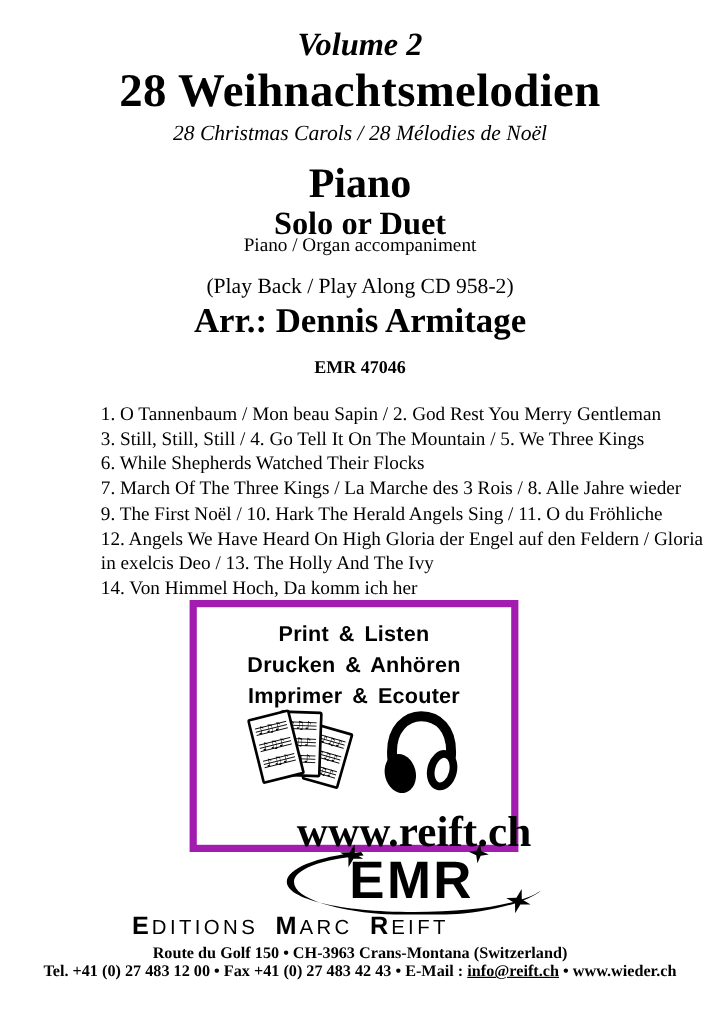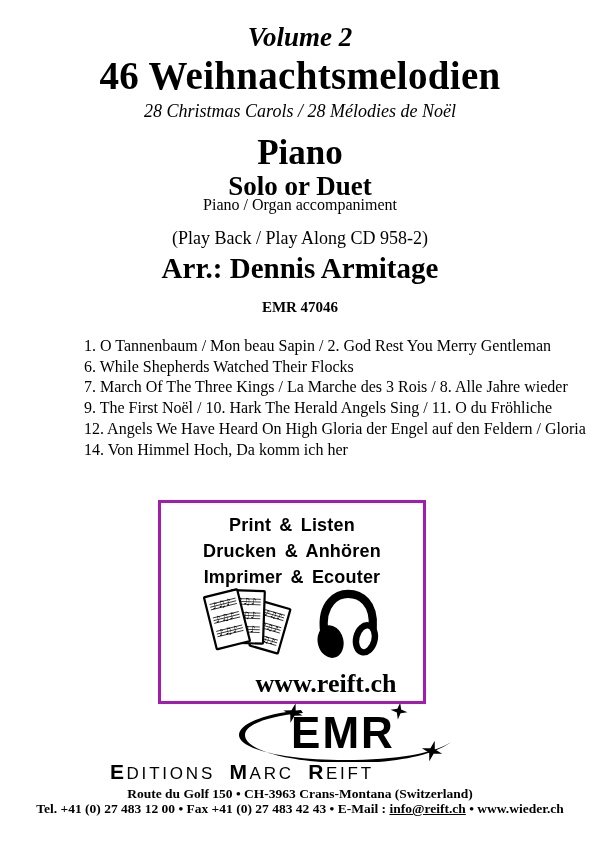--- a/index.html
+++ b/index.html
@@ -17,61 +17,63 @@
   .accomp{top:196px;font-size:16px;}
   .playback{top:228px;font-size:18px;}
   .arranger{top:252px;font-size:29px;font-weight:bold;}
   .catalog{top:299px;font-size:15px;font-weight:bold;}
 
   .tracklist{position:absolute;left:84px;top:336px;width:516px;
     font-size:16px;line-height:20.7px;text-align:left;}
   .track-line{white-space:nowrap;}
 
   .promo-box{position:absolute;left:158px;top:500px;width:262px;height:198px;
-    border:3px solid #a21caf;background:#fff;text-align:center;}
+    border:6px solid #a21caf;background:#fff;text-align:center;}
   .promo-lines{position:absolute;top:9px;left:0;width:100%;
     font-family:"Liberation Sans", sans-serif;font-weight:bold;
     font-size:18px;line-height:26px;letter-spacing:0.2px;word-spacing:3px;}
   .promo-icons{position:absolute;top:84px;left:0;width:100%;height:78px;
     display:flex;justify-content:center;align-items:center;gap:16px;}
-  .promo-site{position:absolute;top:166px;left:0;width:100%;
-    font-size:26px;font-weight:bold;padding-left:34px;}
+  .promo-site{position:absolute;top:166px;left:16px;width:100%;
+    font-size:36px;font-weight:bold;padding-left:34px;}
 
   .logo-wrap{position:absolute;top:704px;left:0;width:600px;
     display:flex;justify-content:center;padding-left:44px;}
   .publisher-name{position:absolute;top:760px;left:0;width:484px;text-align:center;
     font-family:"Liberation Sans", sans-serif;white-space:nowrap;}
   .pub-word{display:inline-block;margin:0 5px;}
   .pub-initial{font-size:21px;font-weight:800;letter-spacing:2.5px;}
   .pub-rest{font-size:17px;font-weight:500;letter-spacing:2.8px;}
   .footer1{top:786px;font-size:13.5px;font-weight:bold;}
   .footer2{top:801px;font-size:13.5px;font-weight:bold;}
   .footer-email{text-decoration:underline;}
 </style>
 </head>
 <body>
 
 <div class="page">
 
   <div class="c volume">Volume 2</div>
-  <div class="c title">46 Weihnachtsmelodien</div>
+  <div class="c title">28 Weihnachtsmelodien</div>
   <div class="c subtitle">28 Christmas Carols / 28 Mélodies de Noël</div>
   <div class="c instrument">Piano</div>
   <div class="c format">Solo or Duet</div>
   <div class="c accomp">Piano / Organ accompaniment</div>
   <div class="c playback">(Play Back / Play Along CD 958-2)</div>
   <div class="c arranger">Arr.: Dennis Armitage</div>
   <div class="c catalog">EMR 47046</div>
 
   <div class="tracklist">
     <div class="track-line">1. O Tannenbaum / Mon beau Sapin / 2. God Rest You Merry Gentleman</div>
+    <div class="track-line">3. Still, Still, Still / 4. Go Tell It On The Mountain / 5. We Three Kings</div>
     <div class="track-line">6. While Shepherds Watched Their Flocks</div>
     <div class="track-line">7. March Of The Three Kings / La Marche des 3 Rois / 8. Alle Jahre wieder</div>
     <div class="track-line">9. The First Noël / 10. Hark The Herald Angels Sing / 11. O du Fröhliche</div>
     <div class="track-line">12. Angels We Have Heard On High Gloria der Engel auf den Feldern / Gloria</div>
+    <div class="track-line">in exelcis Deo / 13. The Holly And The Ivy</div>
     <div class="track-line">14. Von Himmel Hoch, Da komm ich her</div>
   </div>
 
   <div class="promo-box">
     <div class="promo-lines">
       <div>Print &amp; Listen</div>
       <div>Drucken &amp; Anhören</div>
       <div>Imprimer &amp; Ecouter</div>
     </div>
     <div class="promo-icons">

